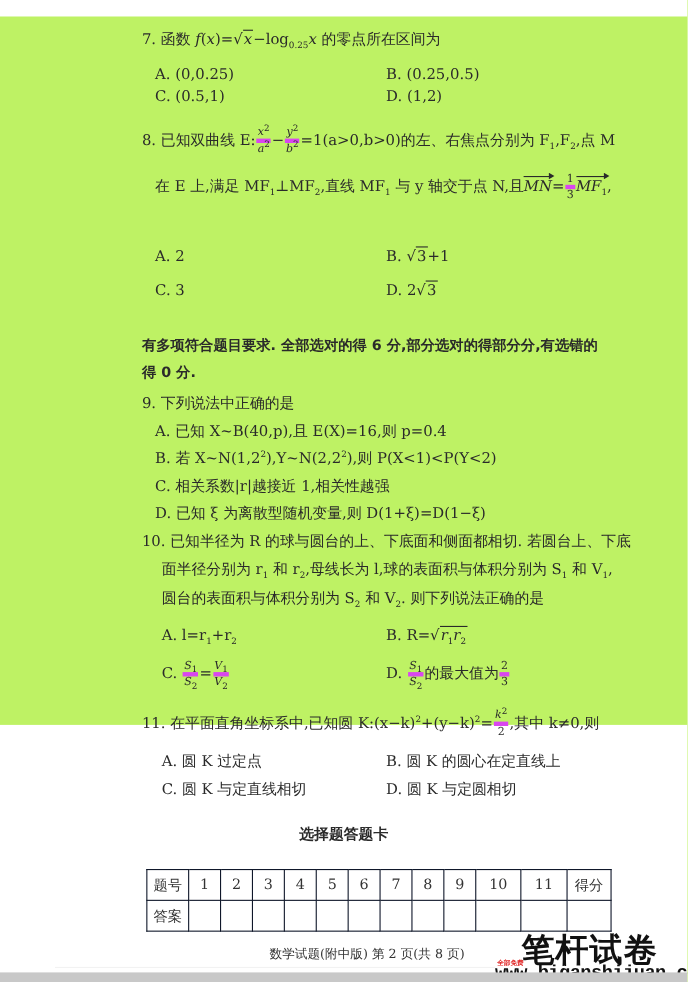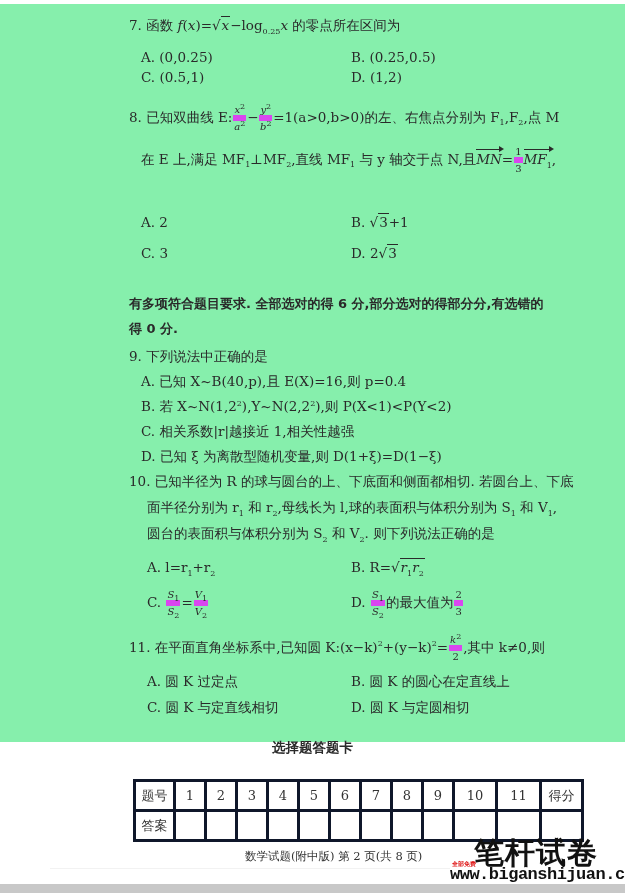--- a/index.html
+++ b/index.html
@@ -1,36 +1,36 @@
 <!DOCTYPE html>
 <html><head>
 <meta charset="utf-8">
 <style>
   html, body { margin: 0; padding: 0; }
   body {
     width: 625px; height: 893px; background: #ffffff; position: relative; overflow: hidden;
     font-family: "DejaVu Serif", "Liberation Serif", serif; color: #2a2a2a;
   }
-  .page { position: absolute; left: 0; top: 4px; width: 625px; height: 738px; background: #86efac; }
+  .page { position: absolute; left: 0; top: 15px; width: 625px; height: 644px; background: #bef264; }
   .bottom-band { position: absolute; left: 0; top: 884px; width: 625px; height: 9px; background: #c8c8c8; }
   .line { position: absolute; font-size: 13.5px; white-space: nowrap; line-height: 18px; }
   .opt { position: absolute; font-size: 13.5px; white-space: nowrap; line-height: 18px; }
   .bold { font-weight: bold; }
   i.m { font-style: italic; font-family: "DejaVu Serif", serif; }
   sub, sup { font-size: 8px; line-height: 0; }
   .frac { display: inline-block; vertical-align: middle; text-align: center; font-size: 10px; line-height: 11px; margin: 0 1px; }
   .frac > span { display: block; }
-  .frac > span.num { border-bottom: 6px solid #d946ef; padding: 0 1px; }
+  .frac > span.num { border-bottom: 4px solid #d946ef; padding: 0 1px; }
   .sqrt { border-top: 1px solid #2a2a2a; padding: 0 1px; }
   .vec { position: relative; display: inline-block; }
   .vec::before { content: ""; position: absolute; left: 0; right: 0; top: -1px; border-top: 1px solid #2a2a2a; }
   .vec::after { content: ""; position: absolute; right: -2px; top: -4px; border-left: 5px solid #2a2a2a; border-top: 3px solid transparent; border-bottom: 3px solid transparent; }
   .card-title { position: absolute; left: 0; width: 625px; top: 735px; text-align: center; font-size: 13.5px; font-weight: bold; }
   table.card { position: absolute; left: 133px; top: 775px; border-collapse: collapse; font-size: 13px; }
-  table.card td { border: 3px solid #0f172a; height: 27px; text-align: center; padding: 0; color: #333; }
+  table.card td { border: 1px solid #0f172a; height: 27px; text-align: center; padding: 0; color: #333; }
   table.card { border: 1.5px solid #333; }
   .footer { position: absolute; top: 845px; left: 245px; font-size: 11.5px; color: #333; white-space: nowrap; }
   .wm-title { position: absolute; left: 474px; top: 829px; font-family: "DejaVu Sans", sans-serif; font-size: 30px; font-weight: bold; color: #111; letter-spacing: 1px; }
   .wm-red { position: absolute; left: 452px; top: 856px; font-family: "DejaVu Sans", sans-serif; font-size: 6px; color: #e02020; font-weight: bold; }
   .wm-url { position: absolute; left: 450px; top: 861px; font-family: "Liberation Mono", "DejaVu Sans Mono", monospace; font-size: 17px; color: #111; font-weight: bold; letter-spacing: -0.5px; }
   .footer-rule { position: absolute; left: 50px; top: 864px; width: 400px; border-top: 1px solid #f2f2f2; }
 </style>
 </head>
 <body>
 

